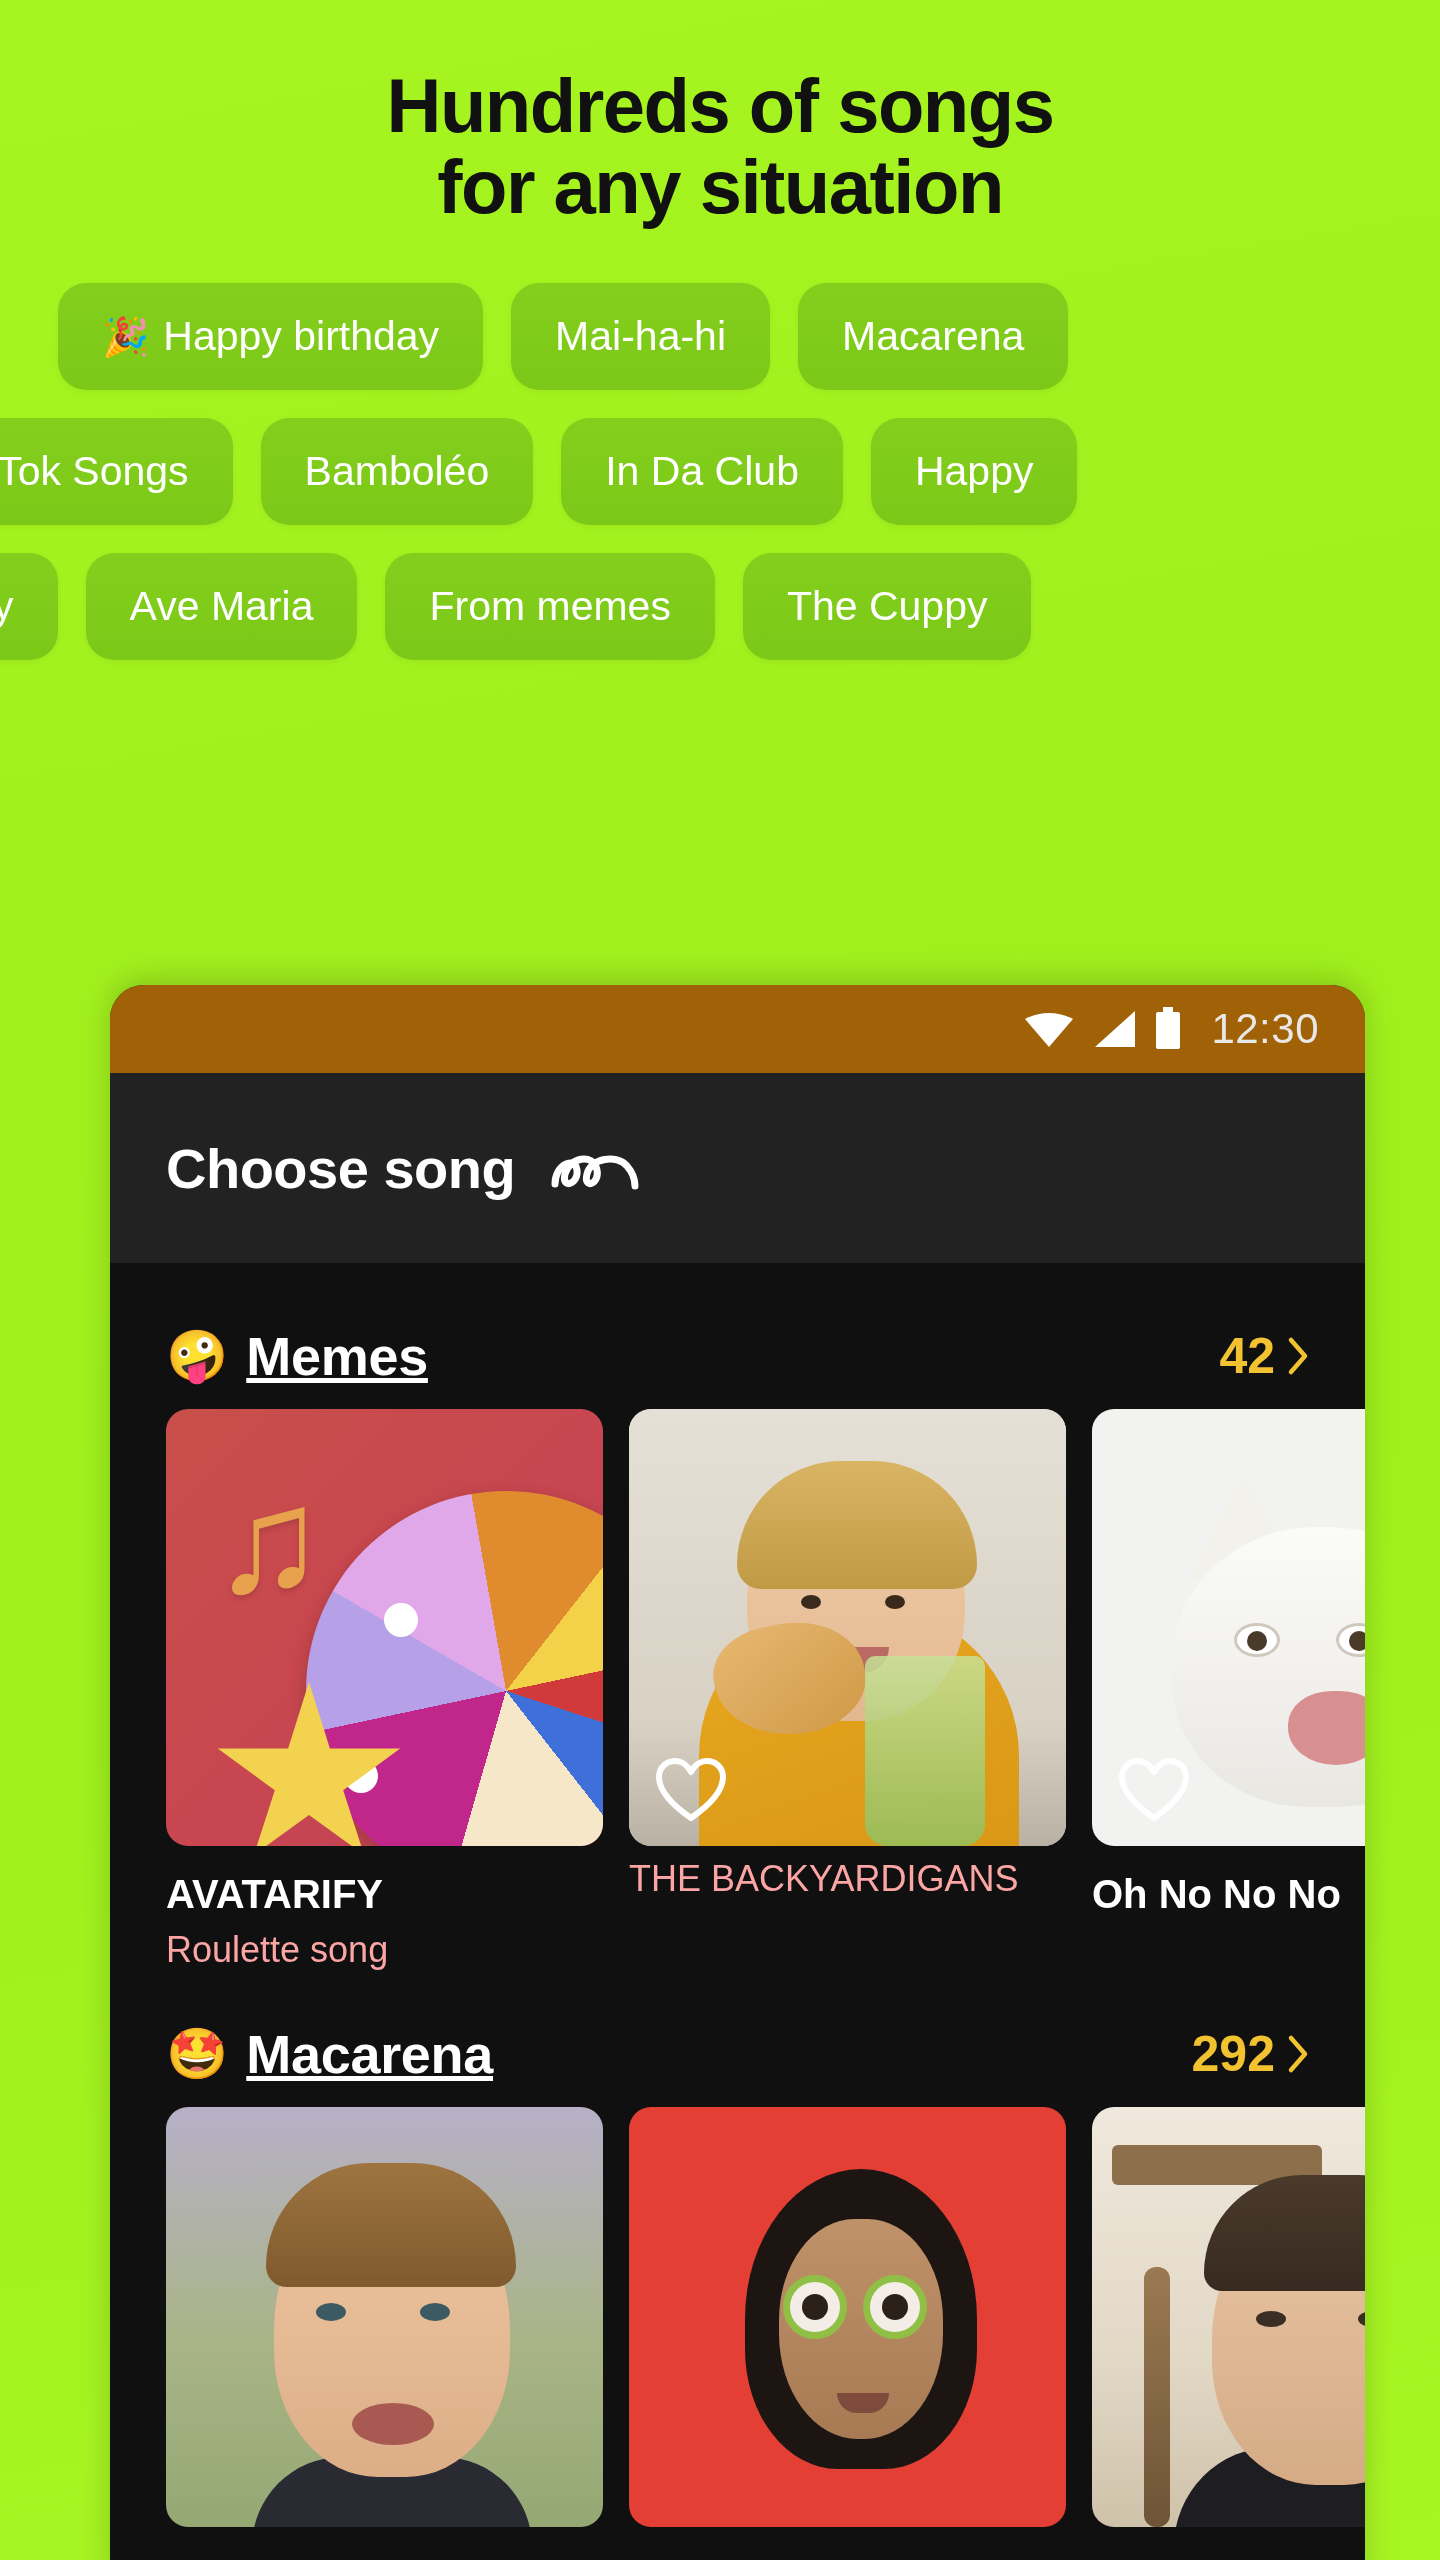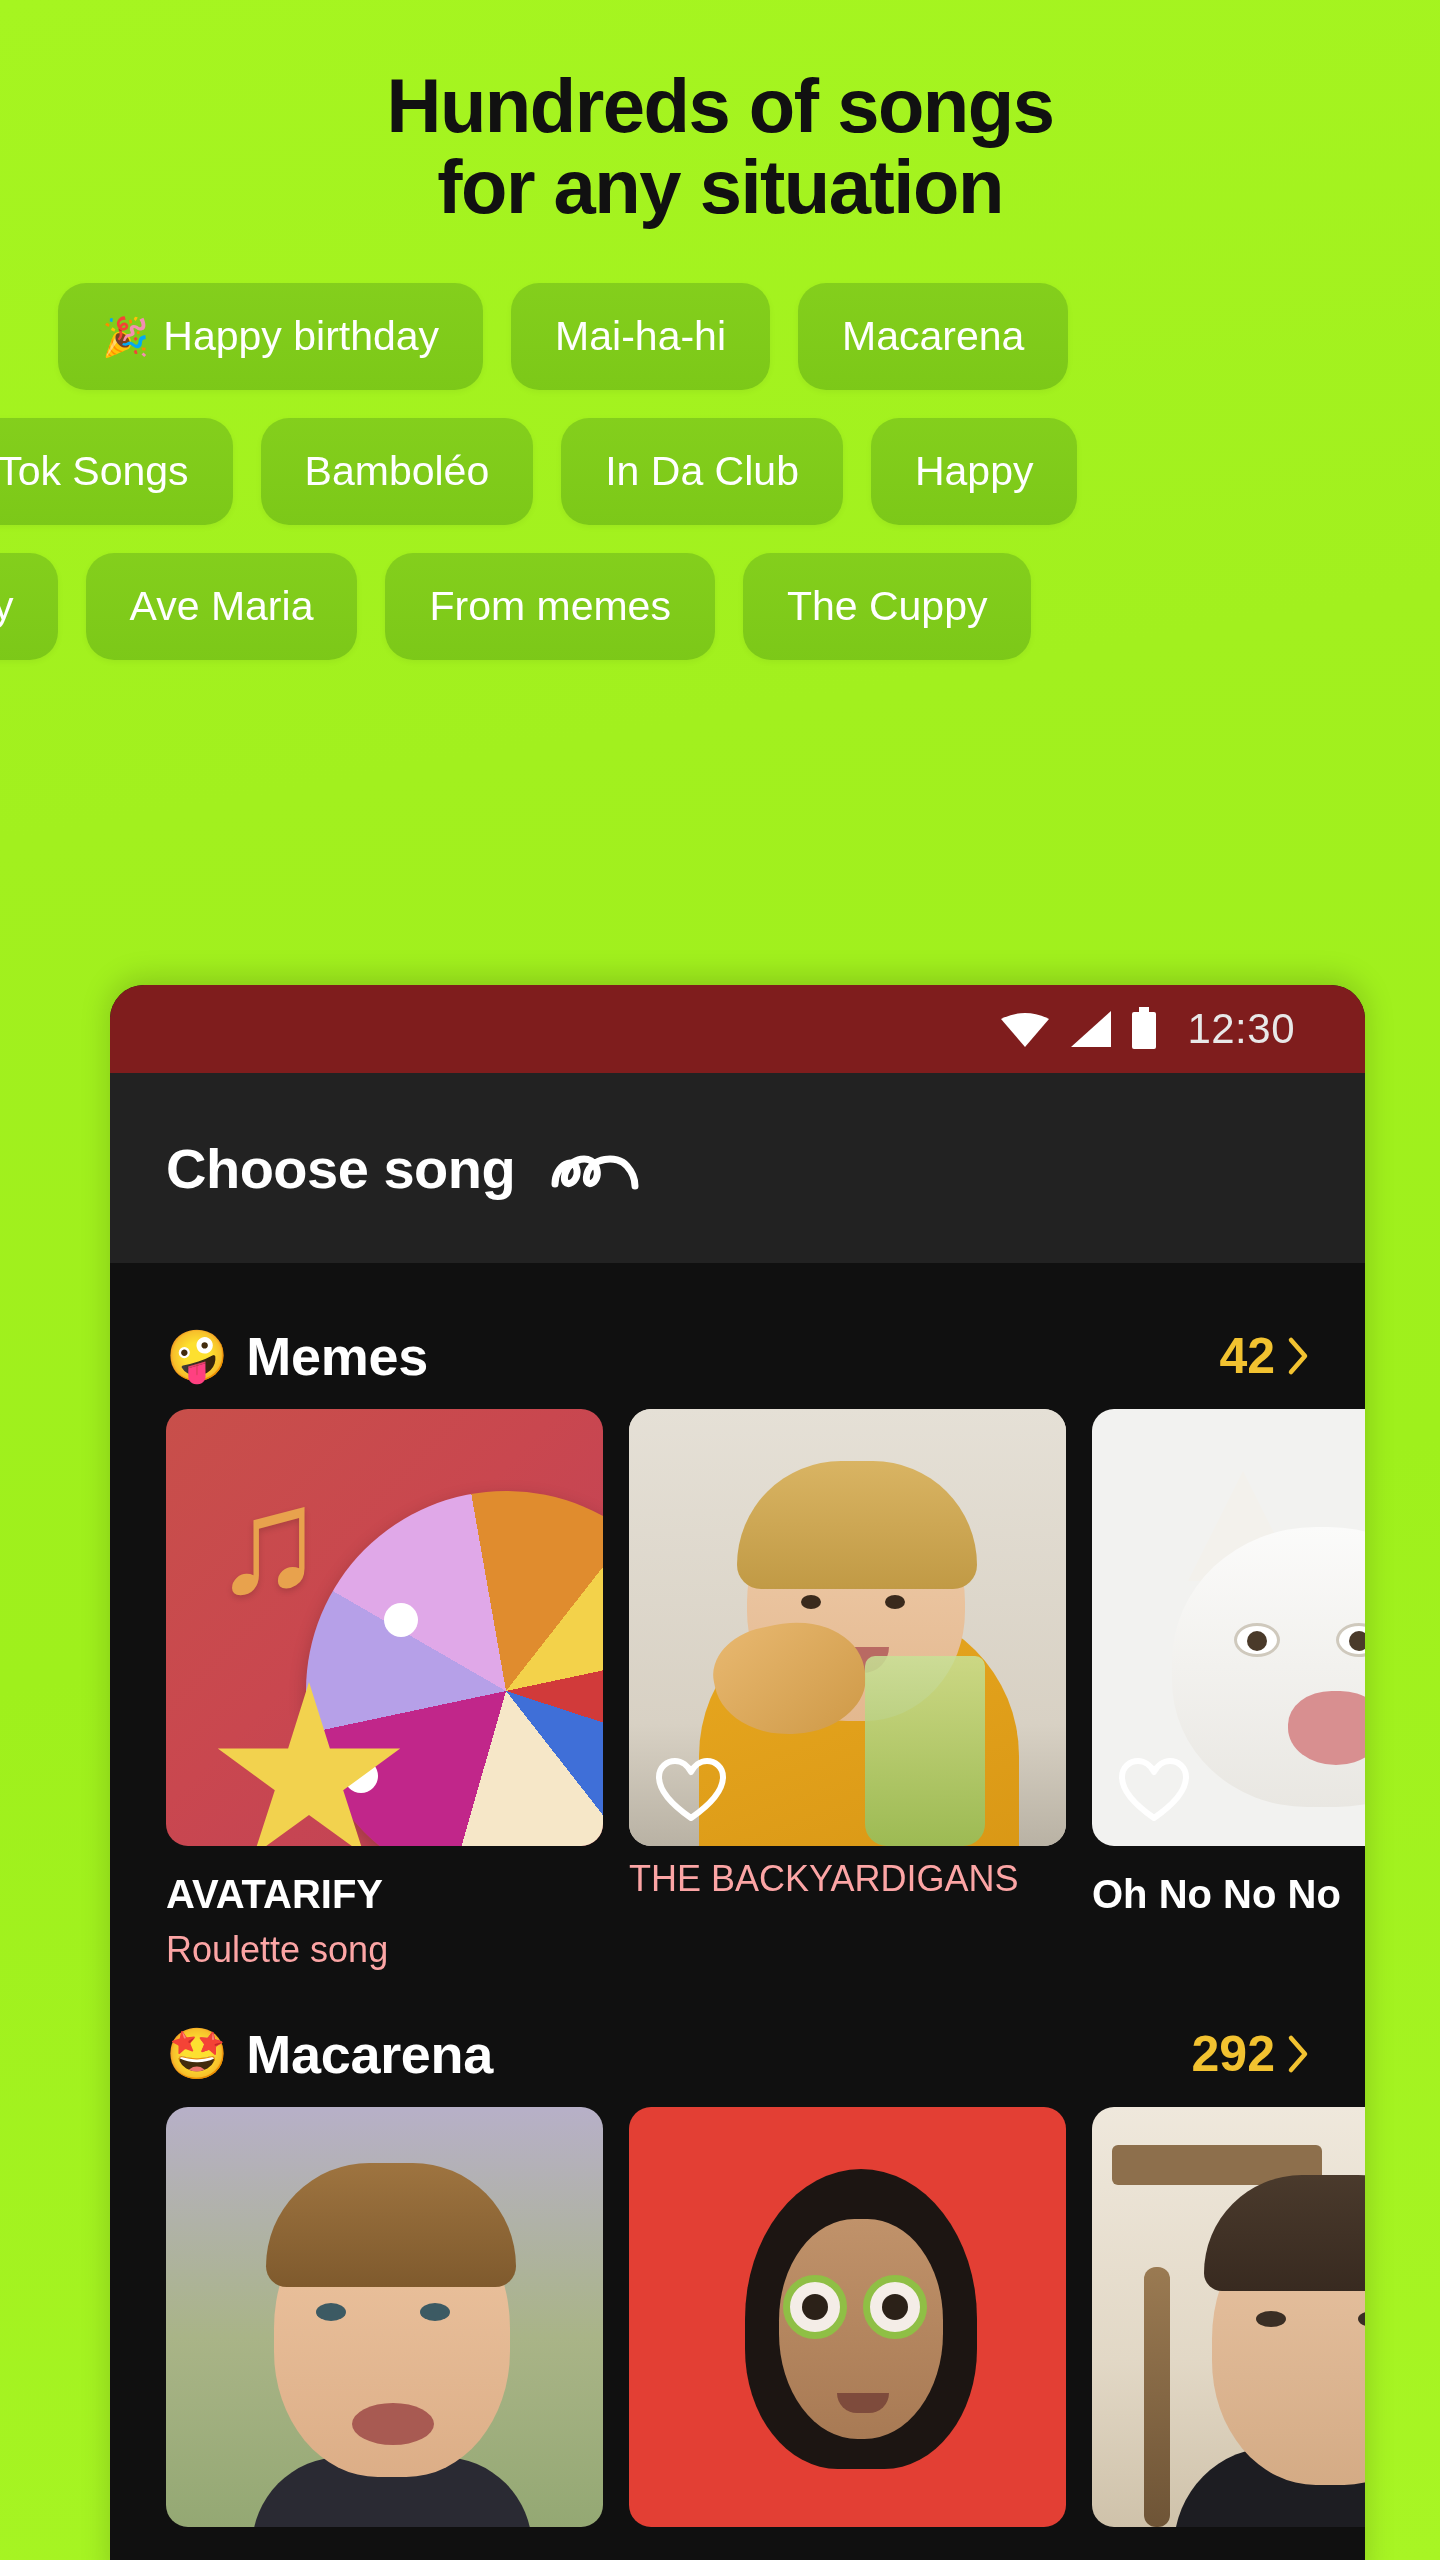--- a/index.html
+++ b/index.html
@@ -67,25 +67,25 @@
     height: 1600px;
     background:#111111;
     border-radius: 34px 34px 0 0;
     overflow:hidden;
     box-shadow: 0 -6px 30px rgba(0,0,0,0.18);
   }
 
   
   .statusbar {
     height: 88px;
-    background:#7f1d1d;
+    background:#a16207;
     display:flex;
     align-items:center;
     justify-content:flex-end;
-    padding: 0 70px 0 0;
+    padding: 0 46px 0 0;
     gap: 16px;
   }
   .sb-icon { display:block; }
   .sb-time {
     color:#e8e8e8;
     font-size: 42px;
     font-weight: 500;
     margin-left: 12px;
     letter-spacing:0.5px;
   }
@@ -118,20 +118,21 @@
     display:flex;
     align-items:center;
     padding: 28px 56px 22px;
   }
   .sec-emoji { font-size:50px; line-height:1; margin-right:18px; }
   .sec-title {
     color:#ffffff;
     font-size: 54px;
     font-weight: bold;
     letter-spacing:-0.3px;
+    text-decoration:underline;
   }
   .sec-spacer { flex:1 1 auto; }
   .sec-count {
     color:#f2c230;
     font-size: 50px;
     font-weight: 600;
     display:flex;
     align-items:center;
     gap: 12px;
   }

